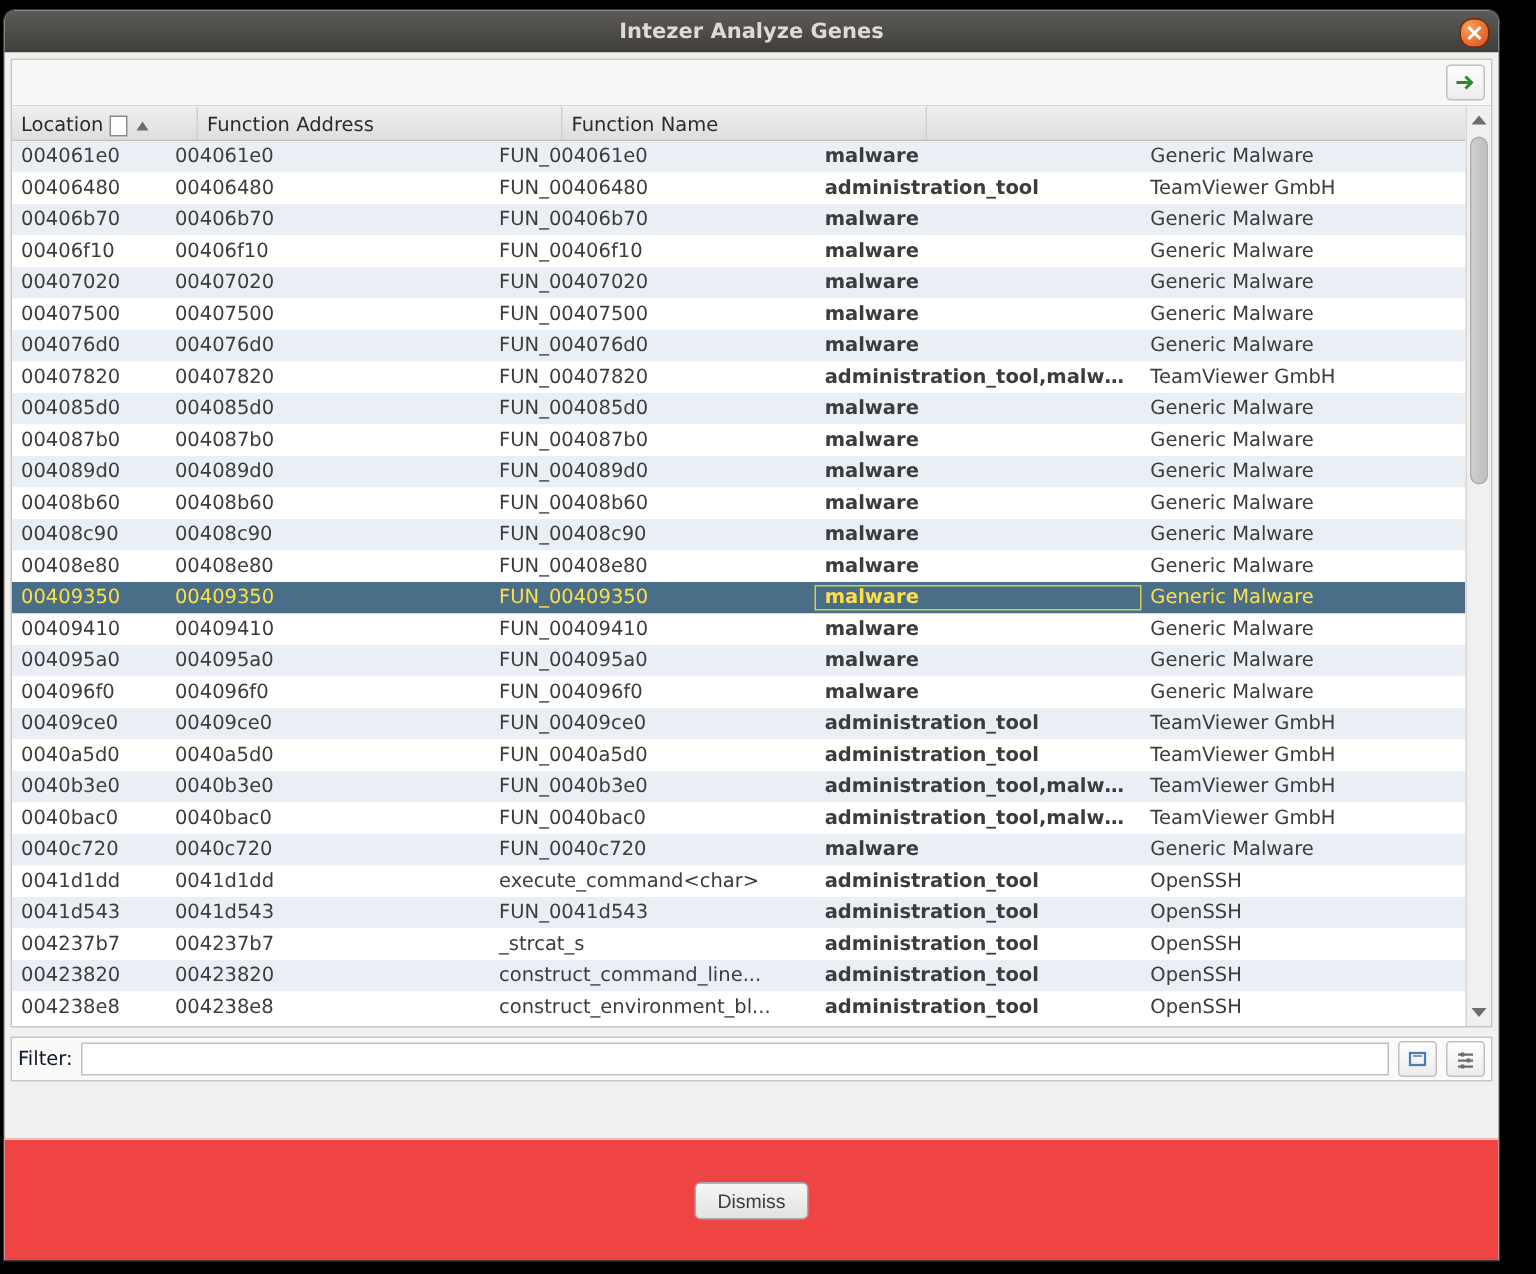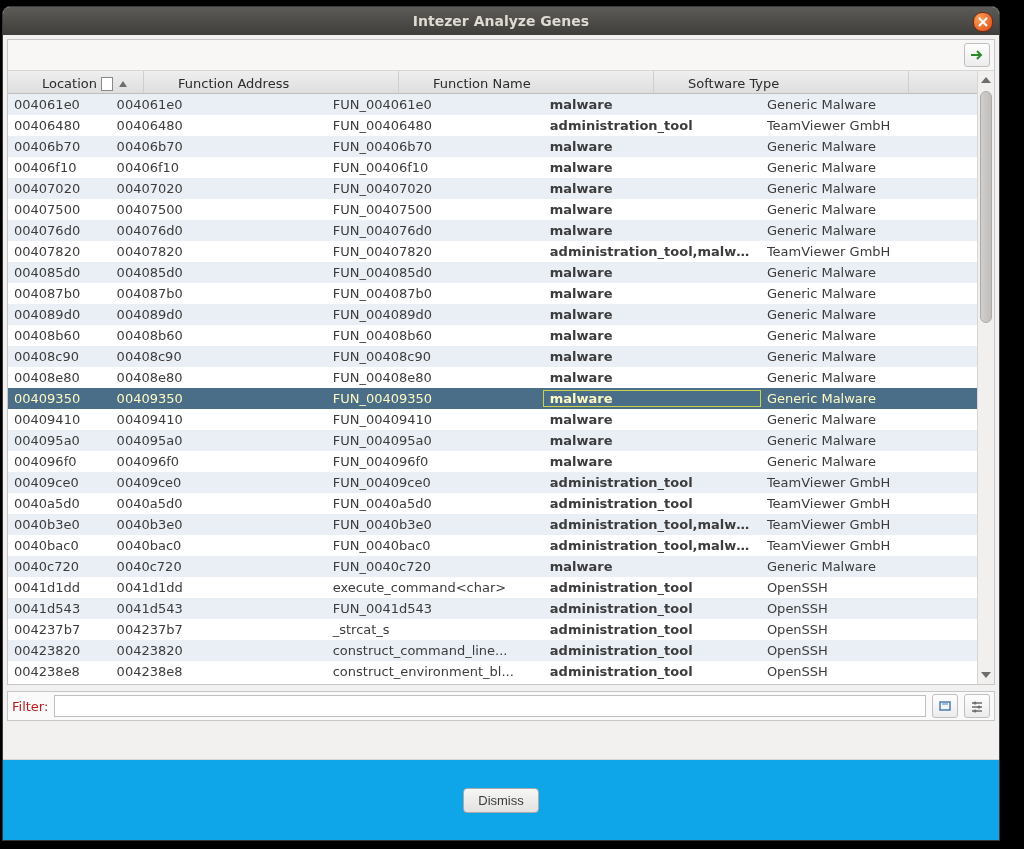--- a/index.html
+++ b/index.html
@@ -7,49 +7,49 @@
   .titlebar{height:28px;background:linear-gradient(to bottom,#5c5b57,#3f3e3a);color:#dfdbd2;display:flex;align-items:center;justify-content:center;position:relative;font-weight:bold;font-size:14px;}
   .close-btn{position:absolute;right:6px;top:5px;width:18px;height:18px;border-radius:9px;background:radial-gradient(circle at 30% 30%,#f7a15a,#df4a16);border:1px solid #772b0b;}
   .close-btn svg{position:absolute;top:3px;left:3px;}
   .client{position:absolute;top:28px;left:0;right:0;bottom:0;background:#f2f1f0;}
   .client-inner{margin:4px 4px 0 4px;border:1px solid #c6c6c6;background:#fff;}
   .toolbar{height:30px;background:#f8f7f6;border-bottom:1px solid #d6d6d6;display:flex;align-items:center;justify-content:flex-end;padding:0 4px;}
   .tool-btn{width:24px;height:22px;border:1px solid #bfbfbf;background:linear-gradient(#fefefe,#ececec);border-radius:3px;margin-left:4px;display:flex;align-items:center;justify-content:center;}
   .table-wrap{height:613px;display:flex;background:#fff;}
   .table{flex:1;overflow:hidden;}
   .thead{display:flex;height:22px;background:linear-gradient(#efefef,#dedede);border-bottom:1px solid #bfbfbf;}
-  .th{border-right:1px solid #cfcfcf;padding:3px 6px 0 6px;white-space:nowrap;display:flex;align-items:center;gap:4px;color:#2b2b2b;margin-left:28px;}
+  .th{border-right:1px solid #cfcfcf;padding:3px 22px 0 6px;white-space:nowrap;display:flex;align-items:center;gap:4px;color:#2b2b2b;}
   .th .sort-dir{width:0;height:0;border-left:4px solid transparent;border-right:4px solid transparent;border-bottom:6px solid #6d6d6d;margin-left:2px;}
   .th .doc-mini{width:10px;height:12px;border:1px solid #888;background:#fff;position:relative;}
   .tbody{}
   .tr{display:flex;height:21px;align-items:center;}
   .tr:nth-child(odd){background:#eaeff6;}
   .tr:nth-child(even){background:#ffffff;}
-  .tr.selected{background:#4a6d88;color:#fef9c3;}
+  .tr.selected{background:#4a6d88;color:#fde047;}
   .td{padding:0 6px;white-space:nowrap;overflow:hidden;text-overflow:ellipsis;}
   .td.st{border:1px solid transparent;font-weight:bold;}
   .tr.selected .td.st{border:1px solid #c9d24a;}
   .c0{width:95px;}
   .c1{width:214px;}
   .c2{width:214px;}
   .c3{width:214px;}
   .c4{width:214px;}
   .vscroll{width:16px;background:#f1f0ef;border-left:1px solid #d6d6d6;position:relative;}
   .vtrack{position:absolute;top:20px;bottom:20px;left:0;right:0;}
   .vthumb{position:absolute;top:0;height:230px;left:2px;right:2px;background:linear-gradient(to right,#d0cfce,#bfbebd);border:1px solid #acabaa;border-radius:6px;}
   .vbtn{position:absolute;left:0;right:0;height:18px;display:flex;align-items:center;justify-content:center;}
   .vbtn.up{top:0;} .vbtn.down{bottom:0;}
   .arrow-up,.arrow-down{width:0;height:0;border-left:5px solid transparent;border-right:5px solid transparent;}
   .arrow-up{border-bottom:6px solid #6d6d6d;}
   .arrow-down{border-top:6px solid #6d6d6d;}
   .filterbar{margin:6px 4px 0 4px;height:28px;border:1px solid #c6c6c6;background:#fafafa;display:flex;align-items:center;padding:0 4px;gap:6px;}
-  .filter-label{color:#b91c1c;}
+  .filter-label{color:#0f172a;}
   .filter-input{flex:1;height:20px;border:1px solid #bfbfbf;background:#fff;padding:0 4px;font-size:13px;}
   .filter-btn{width:24px;height:22px;border:1px solid #bfbfbf;background:linear-gradient(#fefefe,#ececec);border-radius:3px;display:flex;align-items:center;justify-content:center;}
-  .footer{position:absolute;left:0;right:0;bottom:0;height:80px;display:flex;align-items:center;justify-content:center;border-top:1px solid #d6d6d6;background:#0ea5e9;}
+  .footer{position:absolute;left:0;right:0;bottom:0;height:80px;display:flex;align-items:center;justify-content:center;border-top:1px solid #d6d6d6;background:#ef4444;}
   .dismiss-btn{padding:4px 14px;border:1px solid #a9a9a9;border-radius:4px;background:linear-gradient(#f6f6f5,#e3e2e1);color:#3c3c3c;font-size:13px;}
 </style>
 </head>
 <body>
 
 <div class="window">
   <div class="titlebar">
     <span>Intezer Analyze Genes</span>
     <div class="close-btn">
       <svg width="12" height="12">
@@ -74,23 +74,20 @@
             <div class="th c0">
               <span>Location</span>
               <span class="doc-mini"></span>
               <span class="sort-dir"></span>
             </div>
             <div class="th c1">
                 <span>Function Address</span>
               </div>
             <div class="th c2">
                 <span>Function Name</span>
-              </div>
-            <div class="th c3">
-                <span>Software Type</span>
               </div>
           </div>
           <div class="tbody" id="tbody">
               <div class="tr">
                 <div class="td c0">004061e0</div>
                 <div class="td c1">004061e0</div>
                 <div class="td c2">FUN_004061e0</div>
                 <div class="td c3 st">malware</div>
                 <div class="td c4">Generic Malware</div>
               </div>

